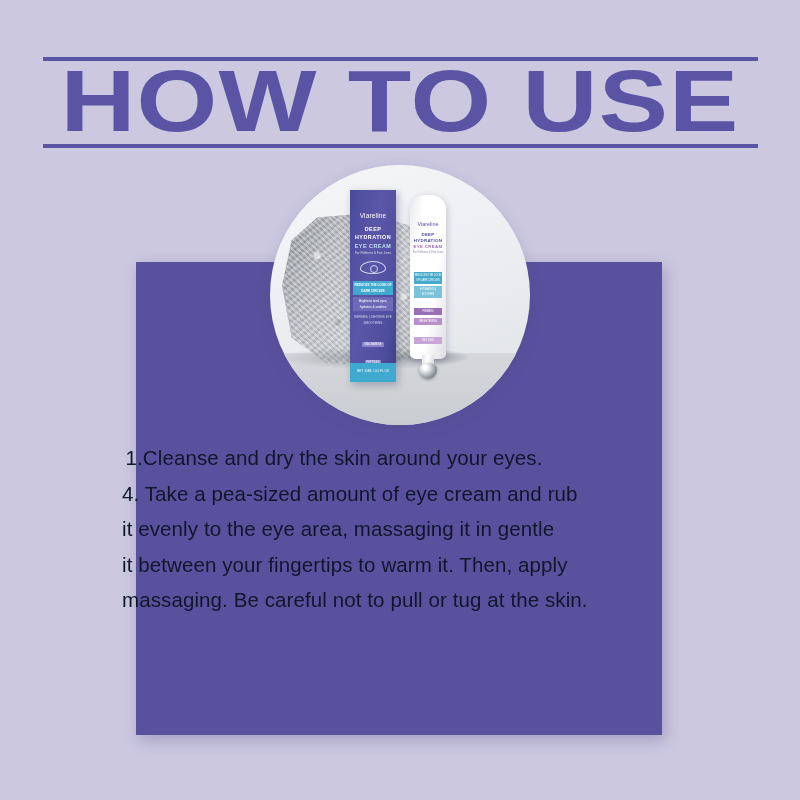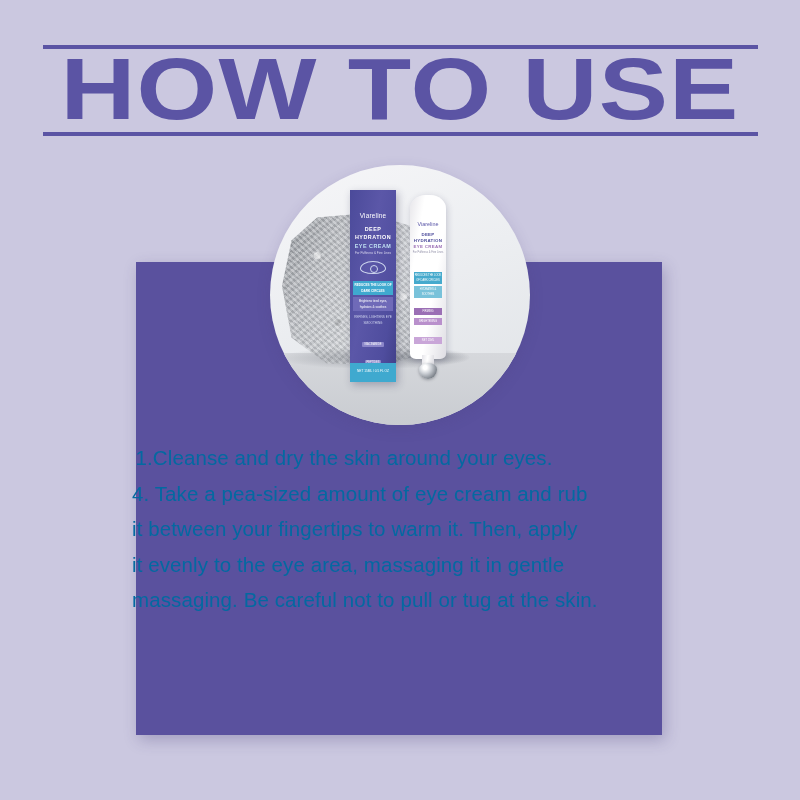--- a/index.html
+++ b/index.html
@@ -13,21 +13,21 @@
 
   body {
     font-family: "Liberation Sans", sans-serif;
     background: #cbc8e0;
     position: relative;
   }
 
   
   #header {
     position: absolute;
-    left: 0; top: 2px;
+    left: 0; top: 14px;
     width: 800px;
     height: 150px;
   }
   .rule {
     position: absolute;
     left: 43px;
     width: 715px;
     height: 4px;
     background: #5b54a4;
   }
@@ -58,25 +58,25 @@
     top: 262px;
     width: 526px;
     height: 473px;
     background: #5a519e;
     box-shadow: 3px 5px 14px rgba(60,50,110,0.28);
   }
 
   
   #instructions {
     position: absolute;
-    left: 132px;
+    left: 122px;
     top: 440px;
     width: 424px;
     text-align: center;
-    color: #0369a1;
+    color: #0f172a;
     font-size: 20.5px;
     line-height: 35.5px;
     letter-spacing: 0.1px;
     white-space: nowrap;
   }
   #instructions .line { display: block; }
 
   
   #product-photo {
     position: absolute;
@@ -281,22 +281,22 @@
   <div class="rule" id="rule-top"></div>
   <div id="page-title">HOW TO USE</div>
   <div class="rule" id="rule-bottom"></div>
 </div>
 
 <div id="content-card"></div>
 
 <div id="instructions">
   <span class="line">1.Cleanse and dry the skin around your eyes.</span>
   <span class="line">4. Take a pea-sized amount of eye cream and rub</span>
+  <span class="line">it evenly to the eye area, massaging it in gentle</span>
   <span class="line">it between your fingertips to warm it. Then, apply</span>
-  <span class="line">it evenly to the eye area, massaging it in gentle</span>
   <span class="line">massaging. Be careful not to pull or tug at the skin.</span>
 </div>
 
 <div id="product-photo">
   <div id="photo-floor"></div>
   <div id="rock"></div>
   <div id="rock-shadow"></div>
   <div id="tube-shadow"></div>
 
   <div id="product-box">

